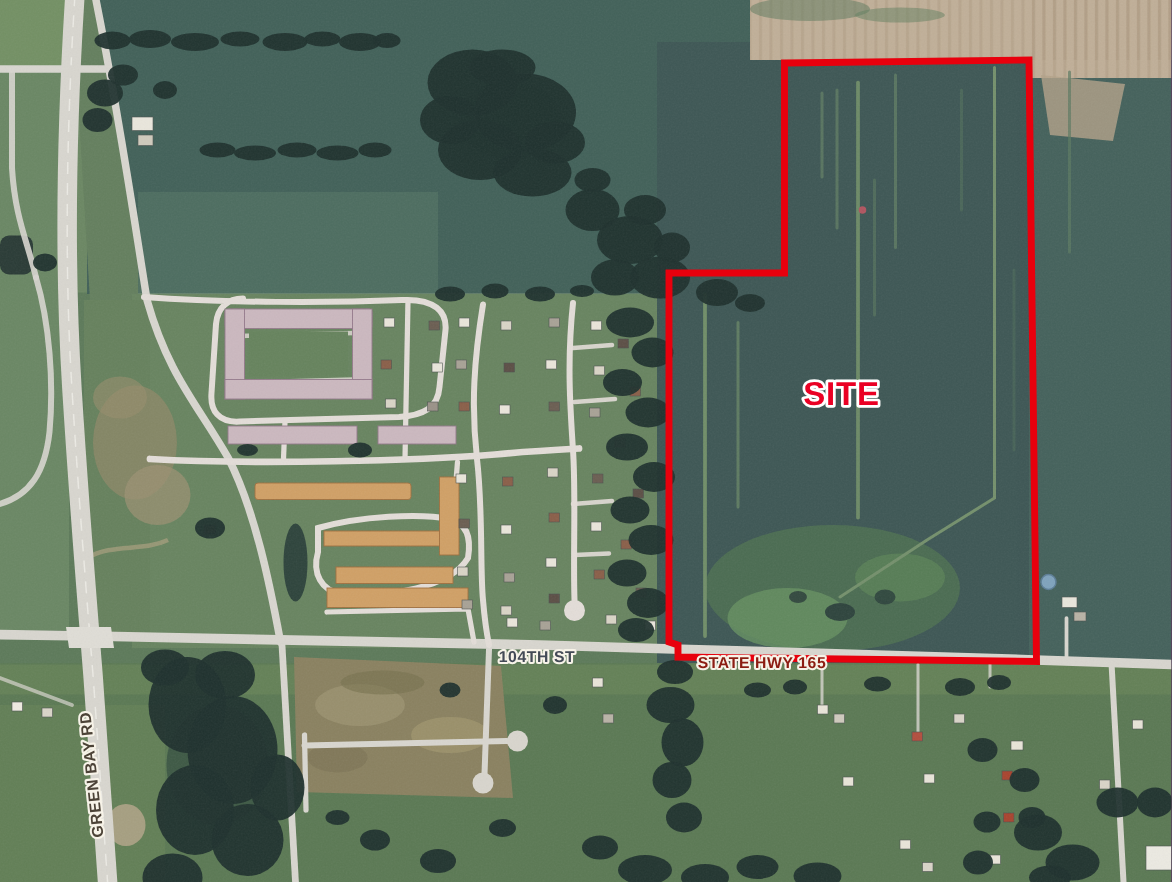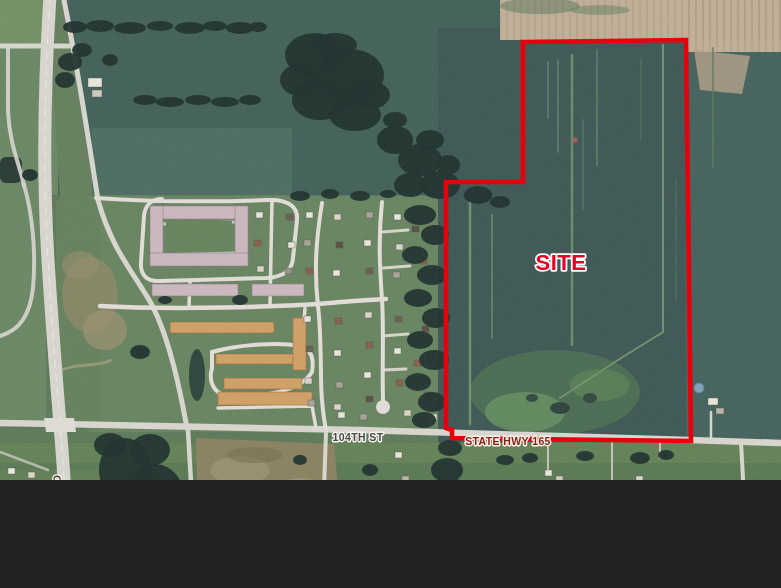--- a/index.html
+++ b/index.html
@@ -1,16 +1,16 @@
 <!DOCTYPE html>
 <html><head>
 <meta charset="utf-8">
 <style>
   html,body{margin:0;padding:0;background:#222;}
-  .stage{width:781px;height:480px;position:relative;overflow:hidden;background:#d946ef;}
+  .stage{width:781px;height:588px;position:relative;overflow:hidden;background:#d946ef;}
   .stage svg{display:block;width:781px;height:588px;}
   .lbl{
     font-family:"Liberation Sans", sans-serif;
     font-weight:bold;
     font-size:10.5px;
     letter-spacing:.4px;
     paint-order:stroke;
     stroke:#f7f3e8;
     stroke-width:2.8px;
     stroke-linejoin:round;

